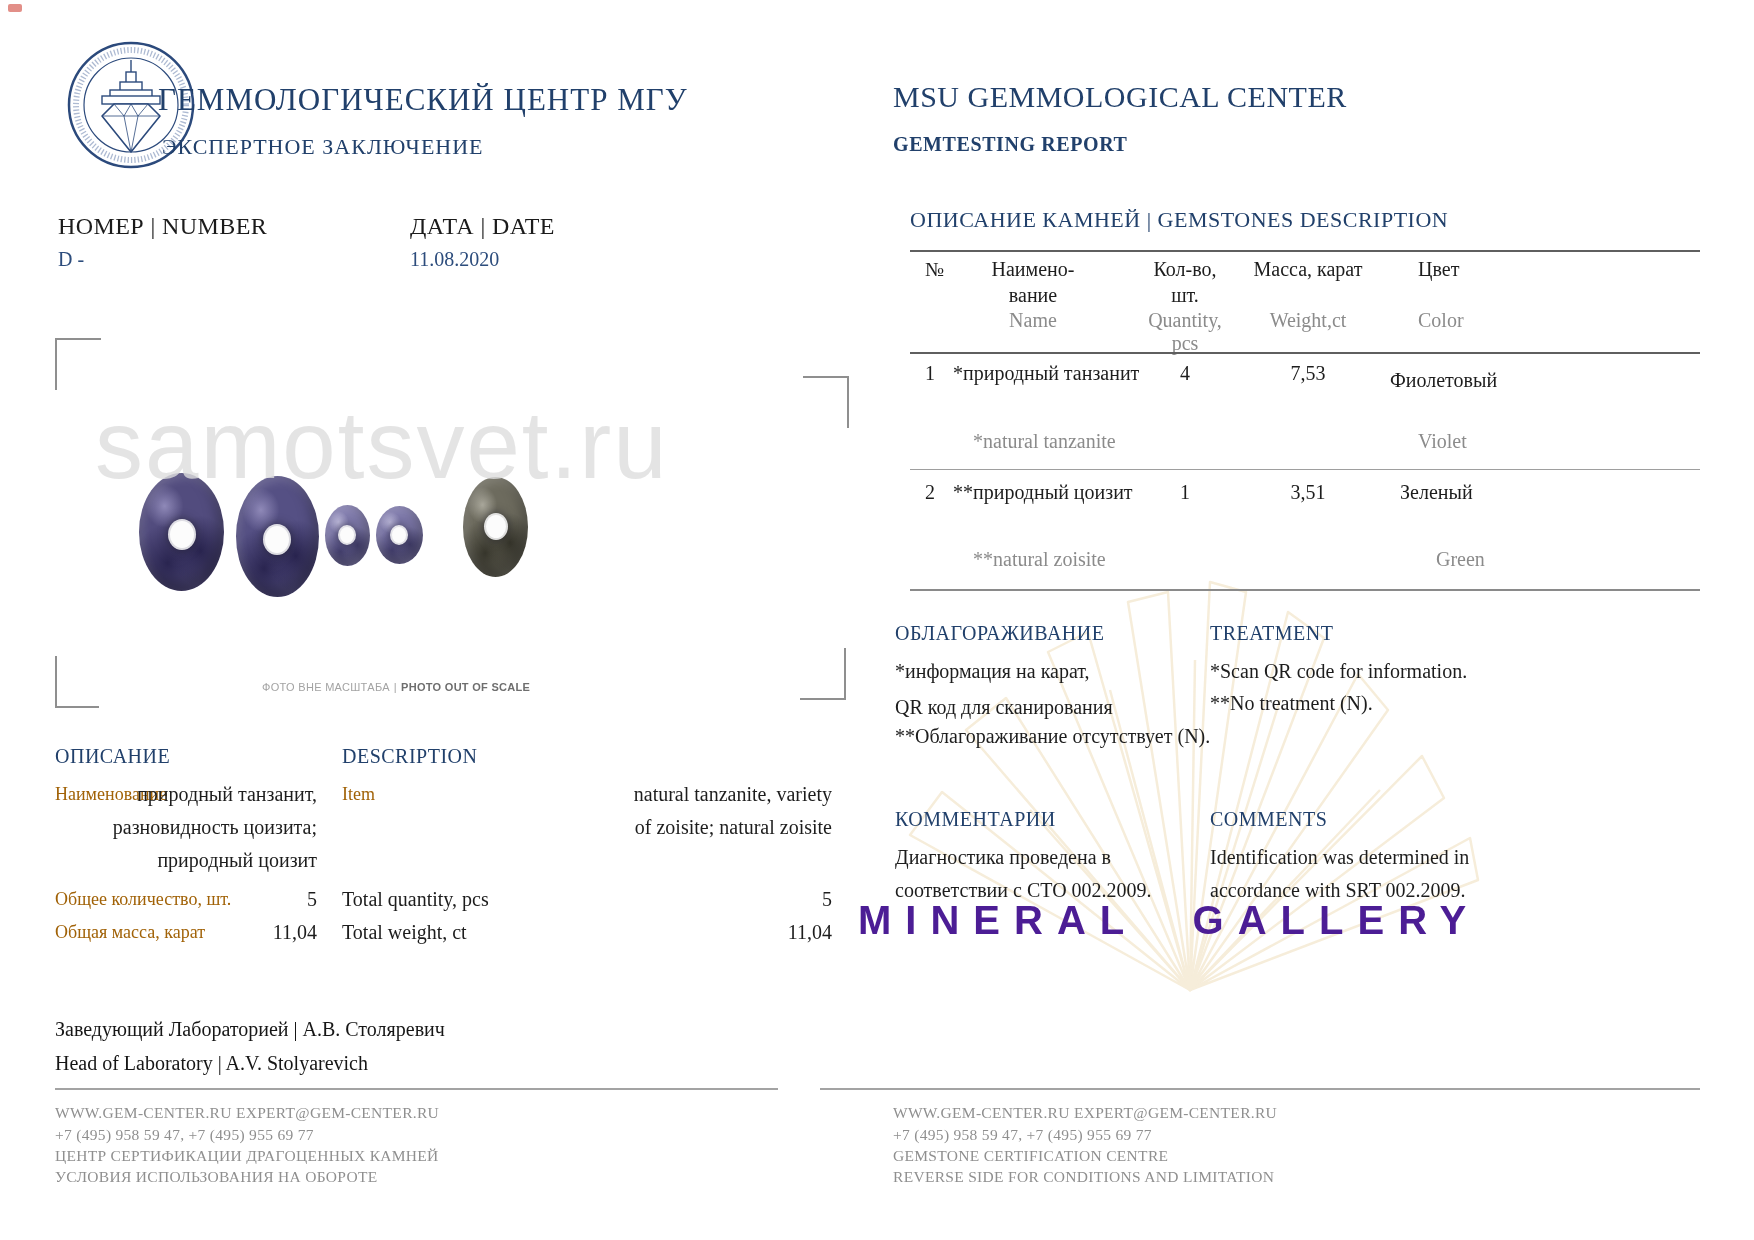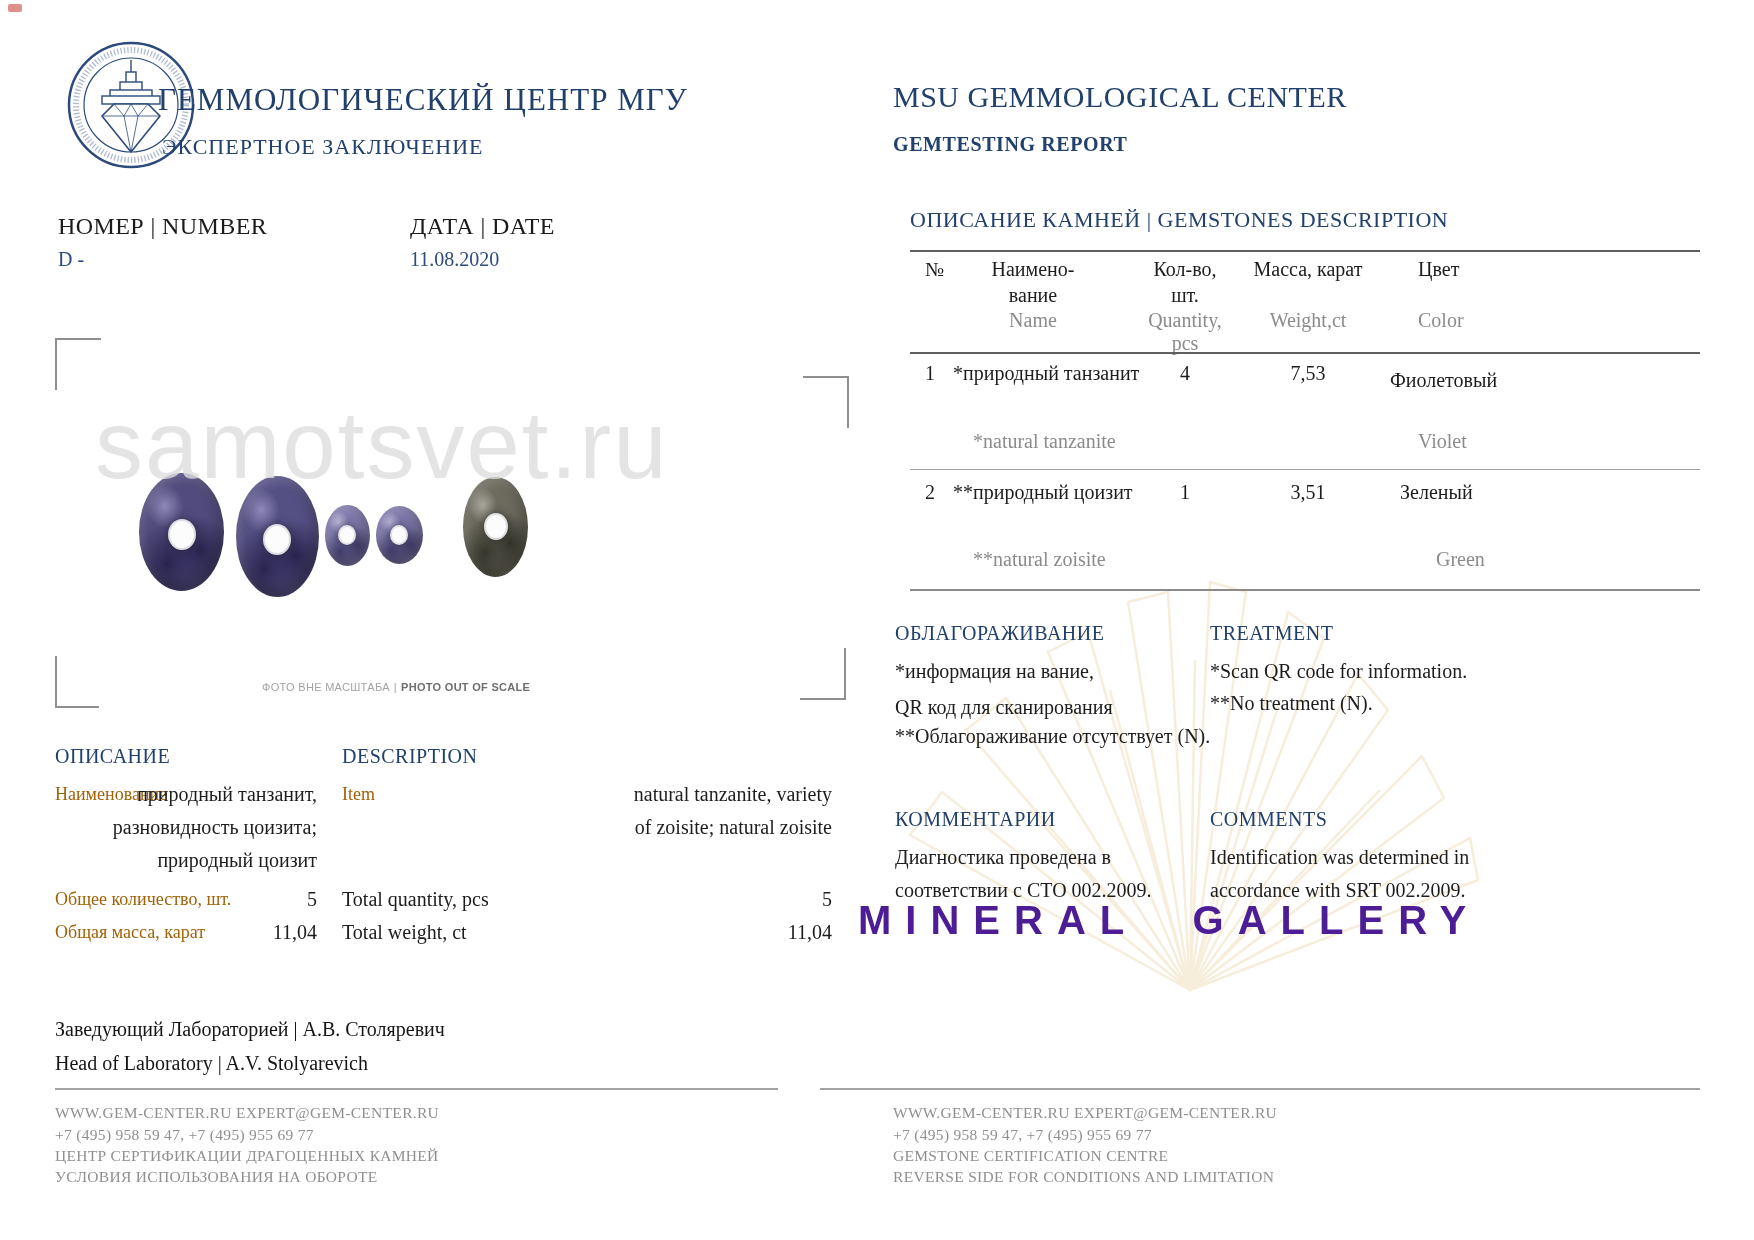--- a/index.html
+++ b/index.html
@@ -156,21 +156,21 @@
     <div class="s t20 tc" style="left:1125px;top:481px;width:120px;">1</div>
     <div class="s t20 tc" style="left:1228px;top:481px;width:160px;">3,51</div>
     <div class="s t20" style="left:1400px;top:481px;">Зеленый</div>
     <div class="s t20 gray" style="left:973px;top:548px;">**natural zoisite</div>
     <div class="s t20 gray" style="left:1436px;top:548px;">Green</div>
   </div>
   <div class="hline thin" style="left:910px;top:589px;width:790px;height:2px;background:#8a8a8a;"></div>
 
   <div class="s sec-head" style="left:895px;top:622px;">ОБЛАГОРАЖИВАНИЕ</div>
   <div class="s sec-head" style="left:1210px;top:622px;">TREATMENT</div>
-  <div class="s t20" style="left:895px;top:660px;">*информация на вание,</div>
+  <div class="s t20" style="left:895px;top:660px;">*информация на карат,</div>
   <div class="s t20" style="left:895px;top:696px;">QR код для сканирования</div>
   <div class="s t20" style="left:895px;top:725px;">**Облагораживание отсутствует (N).</div>
   <div class="s t20" style="left:1210px;top:660px;">*Scan QR code for information.</div>
   <div class="s t20" style="left:1210px;top:692px;">**No treatment (N).</div>
 
   <div class="s sec-head" style="left:895px;top:808px;">КОММЕНТАРИИ</div>
   <div class="s sec-head" style="left:1210px;top:808px;">COMMENTS</div>
   <div class="s t20" style="left:895px;top:846px;">Диагностика проведена в</div>
   <div class="s t20" style="left:895px;top:879px;">соответствии с СТО 002.2009.</div>
   <div class="s t20" style="left:1210px;top:846px;">Identification was determined in</div>

